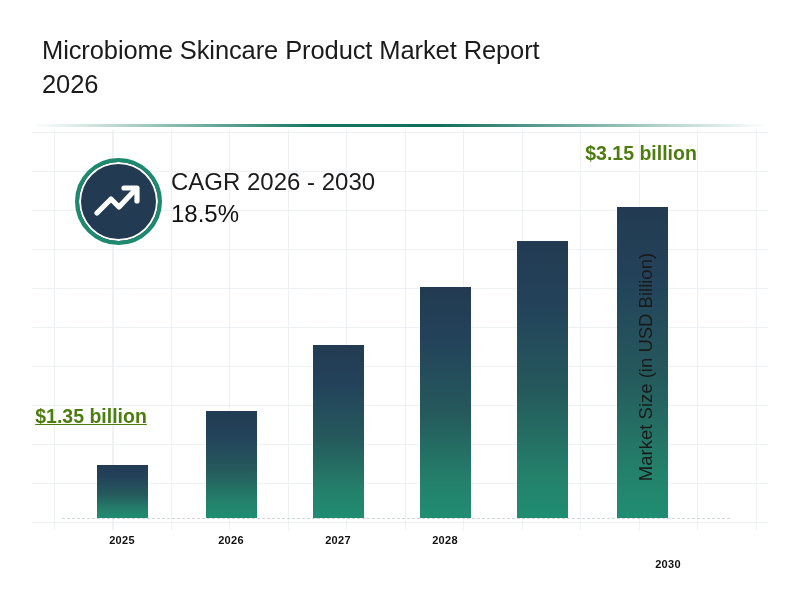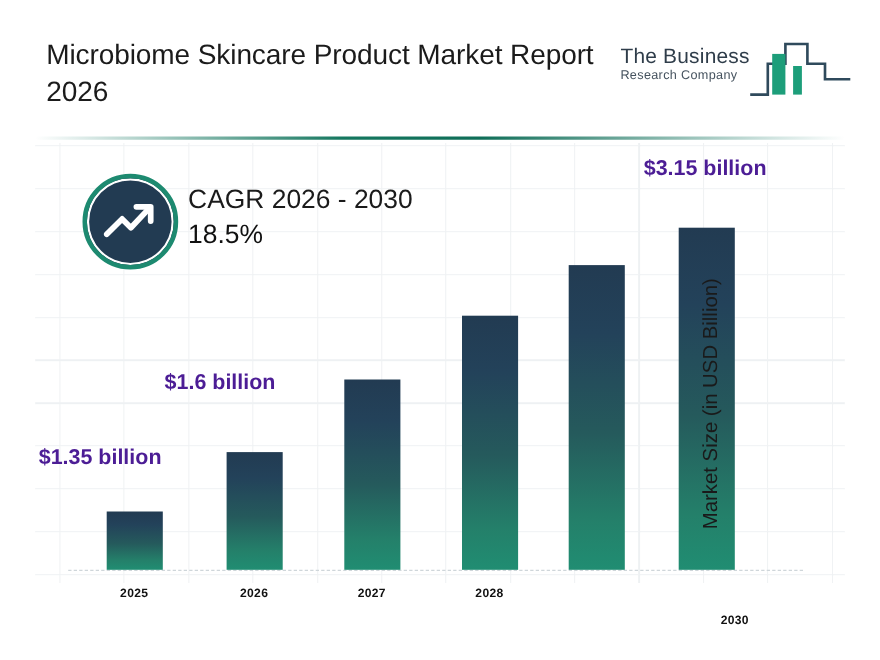--- a/index.html
+++ b/index.html
@@ -44,21 +44,21 @@
     opacity:.85;
   }
   #baseline{position:absolute;left:30px;top:388px;width:668px;height:0;
     border-top:1.6px dashed #cfd6da;}
 
   .bar{position:absolute;bottom:12px;width:51px;
     background:linear-gradient(180deg,#223b52 0%,#23425a 22%,#255a5c 55%,#24806a 84%,#208d72 100%);
   }
 
   .vlabel{position:absolute;text-align:center;width:120px;
-    font-size:19.5px;font-weight:700;color:#4c1d95;line-height:1.28;}
+    font-size:19.5px;font-weight:700;color:#4d7c0f;line-height:1.28;}
 
   .xlabel{position:absolute;top:534px;width:120px;text-align:center;
     font-size:11px;font-weight:700;color:#111;letter-spacing:.3px;}
 
   
   #ylabel{
     position:absolute;left:633px;top:222px;
     width:290px;height:26px;
     transform-origin:0 0;transform:rotate(-90deg) translate(-290px,0);
     font-size:18.5px;color:#1a1a1a;text-align:center;line-height:26px;
@@ -75,52 +75,38 @@
   #cagr-value{position:absolute;left:96px;top:48px;font-size:24px;font-weight:400;color:#111;}
 </style>
 </head>
 <body>
 
 <div id="frame">
 
   <div id="header">
     <div id="title">Microbiome Skincare Product Market Report 2026</div>
 
-    <div id="logo">
-      <div id="logo-text">
-        <div id="logo-line1">The Business</div>
-        <div id="logo-line2">Research Company</div>
-      </div>
-      <svg id="logo-mark" viewBox="0 0 95 62">
-        <path d="M2 54 H18 V26 H34 V8 H54 V26 H70 V40 H93" fill="none" stroke="#2f4a5c" stroke-width="2.4" stroke-linejoin="miter"></path>
-        <rect x="22" y="17" width="12" height="37" fill="#1d9e7a"></rect>
-        <rect x="41" y="28" width="8" height="26" fill="#1d9e7a"></rect>
-      </svg>
-    </div>
   </div>
 
   <div id="divider"></div>
 
   <div id="plot">
     <div id="grid"></div>
     <div id="baseline"></div>
 
     <div class="bar" style="left:65px;height:53px;"></div>
     <div class="bar" style="left:174px;height:107px;"></div>
     <div class="bar" style="left:281px;height:173px;"></div>
     <div class="bar" style="left:388px;height:231px;"></div>
     <div class="bar" style="left:485px;height:277px;"></div>
     <div class="bar" style="left:585px;height:311px;"></div>
   </div>
 
-  <div class="vlabel" style="left:31px;top:404px;">
+  <div class="vlabel" style="left:31px;top:404px;text-decoration:underline;">
     <span>$1.35 billion</span>
-  </div>
-  <div class="vlabel" style="left:140px;top:336px;">
-    <span>$1.6 billion</span>
   </div>
   <div class="vlabel" style="left:581px;top:141px;">
     <span>$3.15 billion</span>
   </div>
 
   <div class="xlabel" style="left:62px;">2025</div>
   <div class="xlabel" style="left:171px;">2026</div>
   <div class="xlabel" style="left:278px;">2027</div>
   <div class="xlabel" style="left:385px;">2028</div>
   <div class="xlabel" style="left:608px;margin-top:24px;">2030</div>

